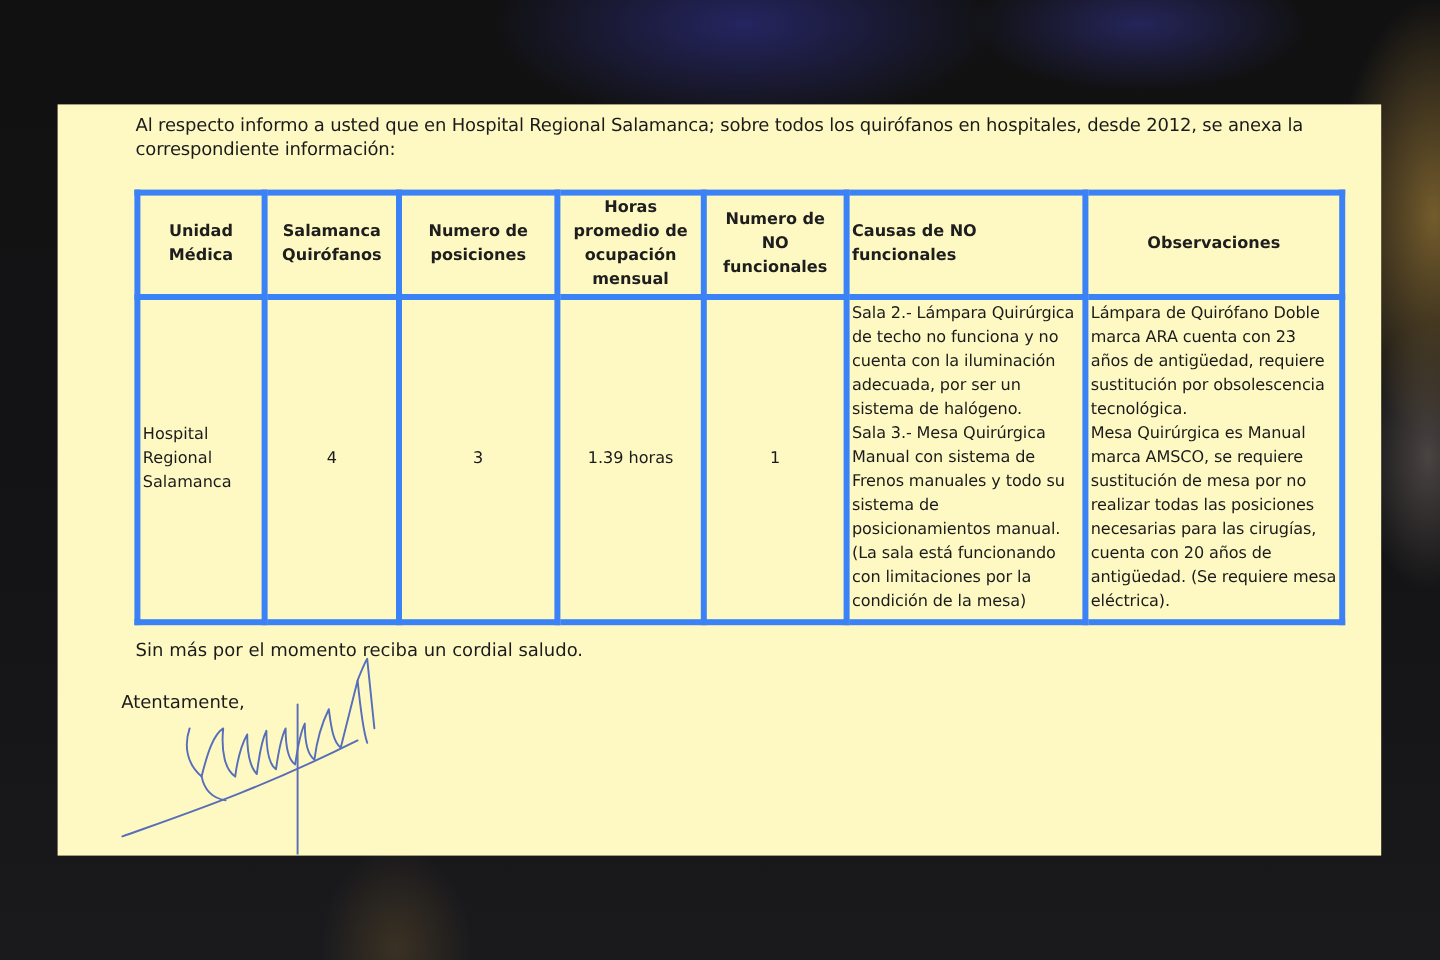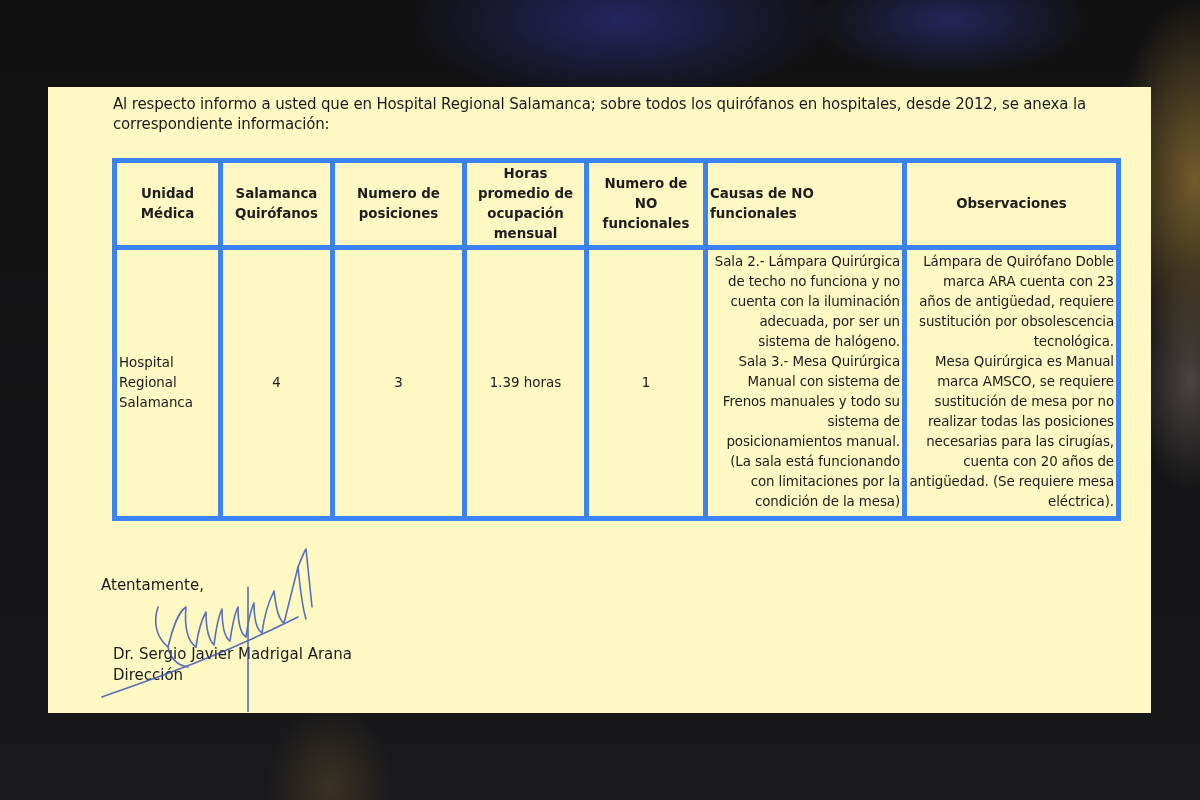--- a/index.html
+++ b/index.html
@@ -63,21 +63,21 @@
     table.data th.left { text-align: left; margin-left: 29px; }
     table.data td {
       height: 264px;
       text-align: center;
     }
     table.data td.unit {
       text-align: left;
       font-weight: normal;
     }
     table.data td.long {
-      text-align: right;
+      text-align: left;
       vertical-align: top;
       padding-top: 2px;
       white-space: pre-line;
       letter-spacing: -0.1px;
     }
     .closing {
       position: absolute;
       left: 65px;
       top: 446px;
       font-size: 15px;
@@ -141,25 +141,22 @@
         <td>1.39 horas</td>
         <td>1</td>
         <td class="long">Sala 2.- Lámpara Quirúrgica de techo no funciona y no cuenta con la iluminación adecuada, por ser un sistema de halógeno.
 Sala 3.- Mesa Quirúrgica Manual con sistema de Frenos manuales y todo su sistema de posicionamientos manual. (La sala está funcionando con limitaciones por la condición de la mesa)</td>
         <td class="long">Lámpara de Quirófano Doble marca ARA cuenta con 23 años de antigüedad, requiere sustitución por obsolescencia tecnológica.
 Mesa Quirúrgica es Manual marca AMSCO, se requiere sustitución de mesa por no realizar todas las posiciones necesarias para las cirugías, cuenta con 20 años de antigüedad. (Se requiere mesa eléctrica).</td>
       </tr>
     </tbody>
   </table>
 
+  <p class="closing">Sin más por el momento reciba un cordial saludo.</p>
   <p class="regards">Atentamente,</p>
-  <p class="signer">
-    <span>Dr. Sergio Javier Madrigal Arana</span><br>
-    <span>Dirección</span>
-  </p>
 
   <svg class="signature" viewBox="0 0 230 165" fill="none" stroke="#3a56b8" stroke-width="1.6" stroke-linecap="round" stroke-linejoin="round" opacity="0.85">
     <path d="M4 150 C 60 130, 120 110, 200 70"></path>
     <path d="M60 60 C 55 75, 58 90, 70 100 C 75 80, 80 65, 88 60 C 86 80, 90 95, 98 100"></path>
     <path d="M98 100 C 100 85, 104 72, 108 65 C 108 80, 110 92, 116 98 C 118 82, 120 70, 124 62 C 124 78, 126 90, 132 94 C 134 80, 136 68, 140 60 C 140 75, 142 86, 148 90 C 150 76, 152 64, 156 56 C 156 72, 158 82, 164 86 C 166 70, 170 56, 176 44 C 178 60, 180 72, 186 76 C 190 60, 195 40, 200 20 C 202 40, 204 60, 208 72"></path>
     <path d="M200 20 C 204 10, 206 5, 208 2 C 210 20, 212 40, 214 60"></path>
     <path d="M150 40 C 150 80, 150 130, 150 165"></path>
     <path d="M70 100 C 72 110, 78 118, 90 120"></path>
   </svg>
 </div>

